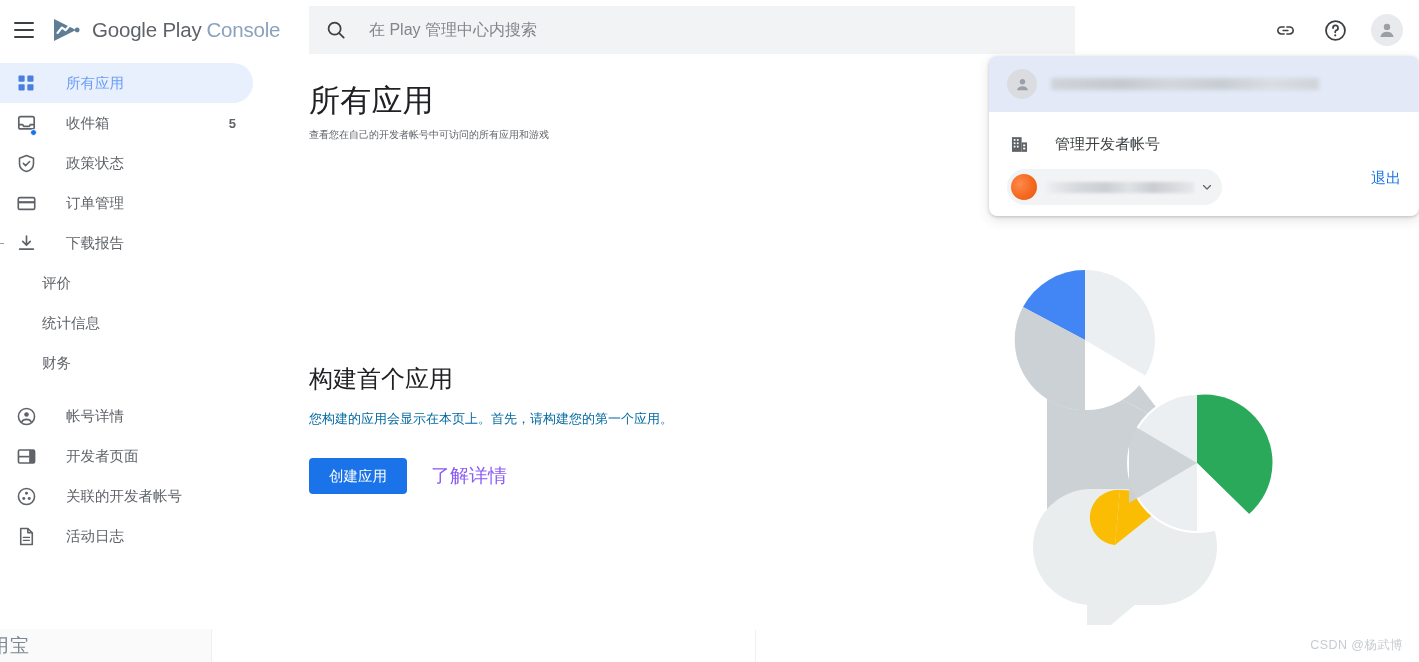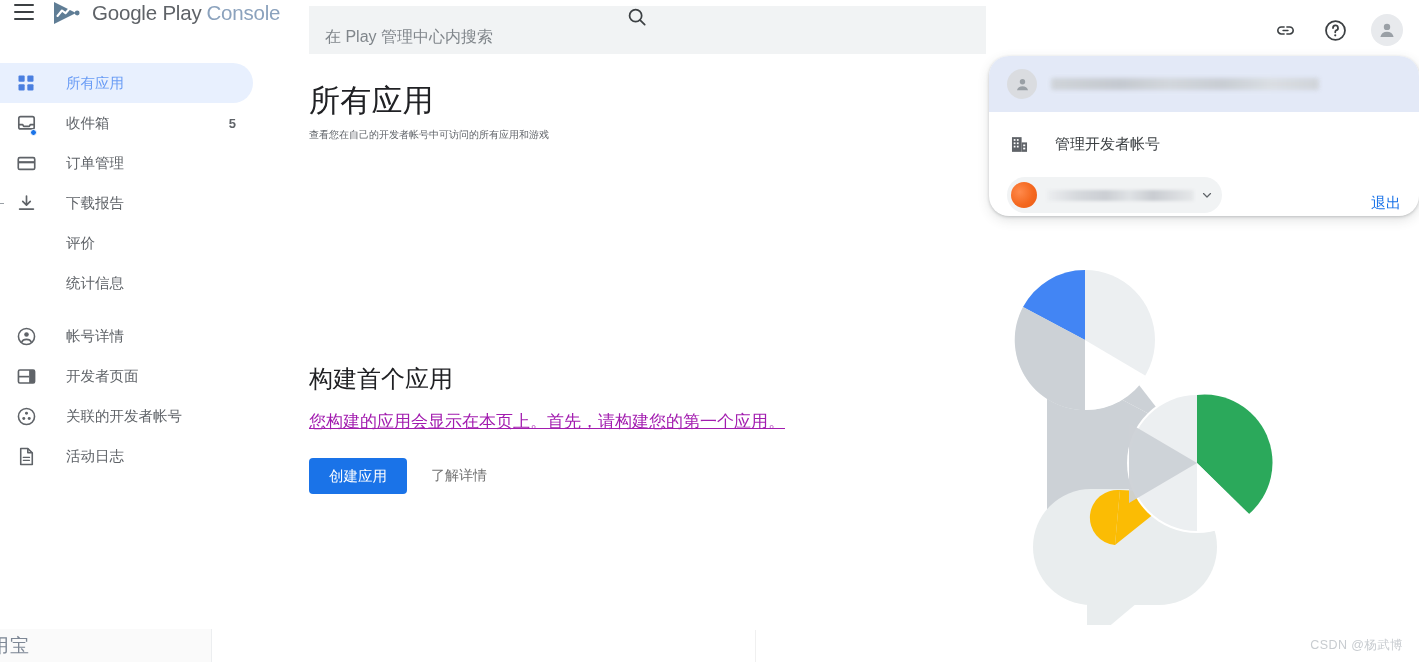--- a/index.html
+++ b/index.html
@@ -7,40 +7,40 @@
     width: 1419px; height: 662px;
     background: #ffffff;
     font-family: "Liberation Sans", "DejaVu Sans", sans-serif;
     overflow: hidden;
   }
   #app { position: relative; width: 1419px; height: 662px; }
 
   
   .header {
     position: absolute; top: 0; left: 0; width: 1419px; height: 60px;
-    background: #ffffff; display: flex; align-items: flex-start; z-index: 30;
+    background: #ffffff; display: flex; align-items: center; z-index: 30;
   }
   .hamburger {
     width: 24px; height: 24px; margin-left: 14px; margin-right: 14px;
     display: flex; flex-direction: column; justify-content: center; gap: 5px;
     cursor: pointer;
   }
   .hamburger i { display: block; height: 2px; width: 20px; background: #3c4043; border-radius: 1px; }
 
   .brand { display: flex; align-items: center; gap: 10px; }
   .brand-logo { width: 30px; height: 26px; display: block; }
   .brand-text { font-size: 20.5px; letter-spacing: -0.2px; white-space: nowrap; }
   .brand-text .g { color: #5f6368; font-weight: 400; }
   .brand-text .c { color: #8ba2bd; font-weight: 400; margin-left: 5px; }
 
   .search-wrap {
     position: absolute; left: 309px; top: 6px;
-    width: 677px; height: 48px;
+    width: 766px; height: 48px;
     background: #f1f3f4; border-radius: 0;
-    display: flex; align-items: center; padding: 0 16px; flex-direction: column;
+    display: flex; align-items: center; padding: 0 16px;
   }
   .search-icon { width: 22px; height: 22px; flex: none; margin-right: 22px; }
   .search-input {
     border: none; outline: none; background: transparent;
     font-size: 16px; color: #3c4043; width: 100%;
     font-family: "Liberation Sans", "DejaVu Sans", sans-serif;
   }
   .search-input::placeholder { color: #80868b; }
 
   .header-actions {
@@ -69,74 +69,74 @@
     border-top-right-radius: 20px; border-bottom-right-radius: 20px;
     padding-left: 14px; cursor: pointer;
   }
   .nav-item .ico { width: 24px; height: 24px; flex: none; display: flex; align-items: center; justify-content: center; }
   .nav-item .lbl {
     font-size: 14.5px; color: #5f6368; margin-left: 28px; white-space: nowrap;
   }
   .nav-item .count { margin-left: auto; font-size: 13px; color: #5f6368; font-weight: 700; padding-right: 17px; }
   .nav-item.selected { background: #e8f0fe; }
   .nav-item.selected .lbl { color: #6a9cf5; }
-  .nav-item.sub .lbl { margin-left: 52px; }
+  .nav-item.sub .lbl { margin-left: 28px; }
   .nav-gap { height: 13px; }
   .edge-tick { position: absolute; left: 0; width: 4px; height: 1px; background: #9aa0a6; top: 20px; }
   .badge-dot {
     position: absolute; width: 7px; height: 7px; border-radius: 50%;
     background: #1a73e8; left: 30px; top: 26px; border: 1.5px solid #fff;
   }
 
   
   .main { position: absolute; left: 265px; top: 60px; width: 1154px; height: 602px; background: #fff; }
   .page-title { position: absolute; left: 44px; top: 20px; font-size: 31px; color: #202124; font-weight: 400; letter-spacing: 0.2px; }
   .page-sub { position: absolute; left: 44px; top: 68px; font-size: 10px; color: #5f6368; }
 
   .empty-title { position: absolute; left: 44px; top: 303px; font-size: 24px; color: #202124; font-weight: 400; }
-  .empty-desc { position: absolute; left: 44px; top: 350px; font-size: 17px; color: #a21caf; text-decoration: underline; }
+  .empty-desc { position: absolute; left: 44px; top: 350px; font-size: 13px; color: #0369a1; }
   .cta-row { position: absolute; left: 44px; top: 398px; display: flex; align-items: center; gap: 12px; }
   .btn-primary {
     background: #1a73e8; color: #fff; border: none; border-radius: 4px;
     height: 36px; padding: 0 20px; font-size: 14.5px; cursor: pointer;
     font-family: "Liberation Sans", "DejaVu Sans", sans-serif;
   }
   .btn-text {
-    background: transparent; border: none; color: #737373; font-size: 14px;
+    background: transparent; border: none; color: #8b5cf6; font-size: 19px;
     cursor: pointer; padding: 0 12px; height: 36px;
     font-family: Liberation Serif, serif;
   }
 
   .illus { position: absolute; left: 700px; top: 185px; width: 360px; height: 380px; }
 
   
   .account-menu {
     position: absolute; left: 989px; top: 56px; width: 430px; height: 160px;
-    background: #ffffff; border-radius: 20px;
+    background: #ffffff; border-radius: 8px;
     box-shadow: 0 1px 3px rgba(60,64,67,.25), 0 4px 12px rgba(60,64,67,.15);
     z-index: 40; overflow: hidden;
   }
   .am-head {
     height: 56px; background: #e3e9f7; display: flex; align-items: center; padding: 0 18px;
   }
   .am-avatar {
     width: 30px; height: 30px; border-radius: 50%; background: #dadce0; flex: none;
     display: flex; align-items: center; justify-content: center;
   }
   .blur-bar {
     height: 12px; border-radius: 2px; margin-left: 14px;
     background: linear-gradient(90deg,#cfd3d8 0%,#c3c8ce 26%,#d2d6db 44%,#c7ccd2 64%,#dadee2 82%,#cfd3d8 100%);
     filter: blur(2.2px); opacity: .95;
   }
   .am-row {
     display: flex; align-items: center; height: 50px; padding: 0 18px; margin-top: 7px; cursor: pointer;
   }
   .am-row .ico { width: 24px; height: 24px; flex: none; display:flex; align-items:center; justify-content:center;}
   .am-row .lbl { font-size: 15px; color: #3c4043; margin-left: 24px; }
-  .am-foot { display: flex; align-items: flex-end; padding: 0 18px; height: 44px; }
+  .am-foot { display: flex; align-items: flex-start; padding: 0 18px; height: 44px; }
   .acct-chip {
     display: flex; align-items: center; height: 36px; border-radius: 18px;
     background: #f1f3f4; padding: 0 8px 0 4px; width: 215px; cursor: pointer;
   }
   .acct-avatar {
     width: 26px; height: 26px; border-radius: 50%; flex: none;
     background: radial-gradient(circle at 34% 38%, #ff8a4c 0%, #f4681f 55%, #ea5a14 100%);
     filter: blur(0.6px);
   }
   .acct-blur {
@@ -237,20 +237,29 @@
         <svg viewBox="0 0 24 24" width="21" height="21">
           <rect x="3.2" y="4.2" width="17.6" height="14" rx="2" fill="none" stroke="#5f6368" stroke-width="1.9"></rect>
           <path d="M3.2 13.2h4.3l1.3 2.1h6.4l1.3-2.1h4.3" fill="none" stroke="#5f6368" stroke-width="1.9" stroke-linejoin="round"></path>
         </svg>
       </span>
       <span class="badge-dot"></span>
       <span class="lbl">收件箱</span>
       <span class="count">5</span>
     </div>
 
+    <div class="nav-item">
+      <span class="ico">
+        <svg viewBox="0 0 24 24" width="21" height="21">
+          <path d="M12 2.8 20 6v6.1c0 4.6-3.3 7.9-8 9.1-4.7-1.2-8-4.5-8-9.1V6z" fill="none" stroke="#5f6368" stroke-width="1.8" stroke-linejoin="round"></path>
+          <path d="M8.4 11.9l2.5 2.5 4.7-4.7" fill="none" stroke="#5f6368" stroke-width="1.8" stroke-linecap="round" stroke-linejoin="round"></path>
+        </svg>
+      </span>
+      <span class="lbl">政策状态</span>
+    </div>
 
 
     <div class="nav-item">
       <span class="ico">
         <svg viewBox="0 0 24 24" width="21" height="21">
           <rect x="2.6" y="5.2" width="18.8" height="13.6" rx="1.8" fill="none" stroke="#5f6368" stroke-width="1.9"></rect>
           <rect x="2.6" y="9.3" width="18.8" height="2.5" fill="#5f6368"></rect>
         </svg>
       </span>
       <span class="lbl">订单管理</span>
@@ -265,20 +274,23 @@
         </svg>
       </span>
       <span class="lbl">下载报告</span>
     </div>
 
     <div class="nav-item sub">
       <span class="lbl">评价</span>
     </div>
     <div class="nav-item sub">
       <span class="lbl">统计信息</span>
+    </div>
+    <div class="nav-item sub">
+      <span class="lbl">财务</span>
     </div>
 
     <div class="nav-gap"></div>
 
     <div class="nav-item">
       <span class="ico">
         <svg viewBox="0 0 24 24" width="21" height="21">
           <circle cx="12" cy="12" r="9.2" fill="none" stroke="#5f6368" stroke-width="1.8"></circle>
           <circle cx="12" cy="9.7" r="2.6" fill="#5f6368"></circle>
           <path d="M6.4 18.6c.9-2.2 3-3.3 5.6-3.3s4.7 1.1 5.6 3.3" fill="none" stroke="#5f6368" stroke-width="1.8" stroke-linecap="round"></path>

